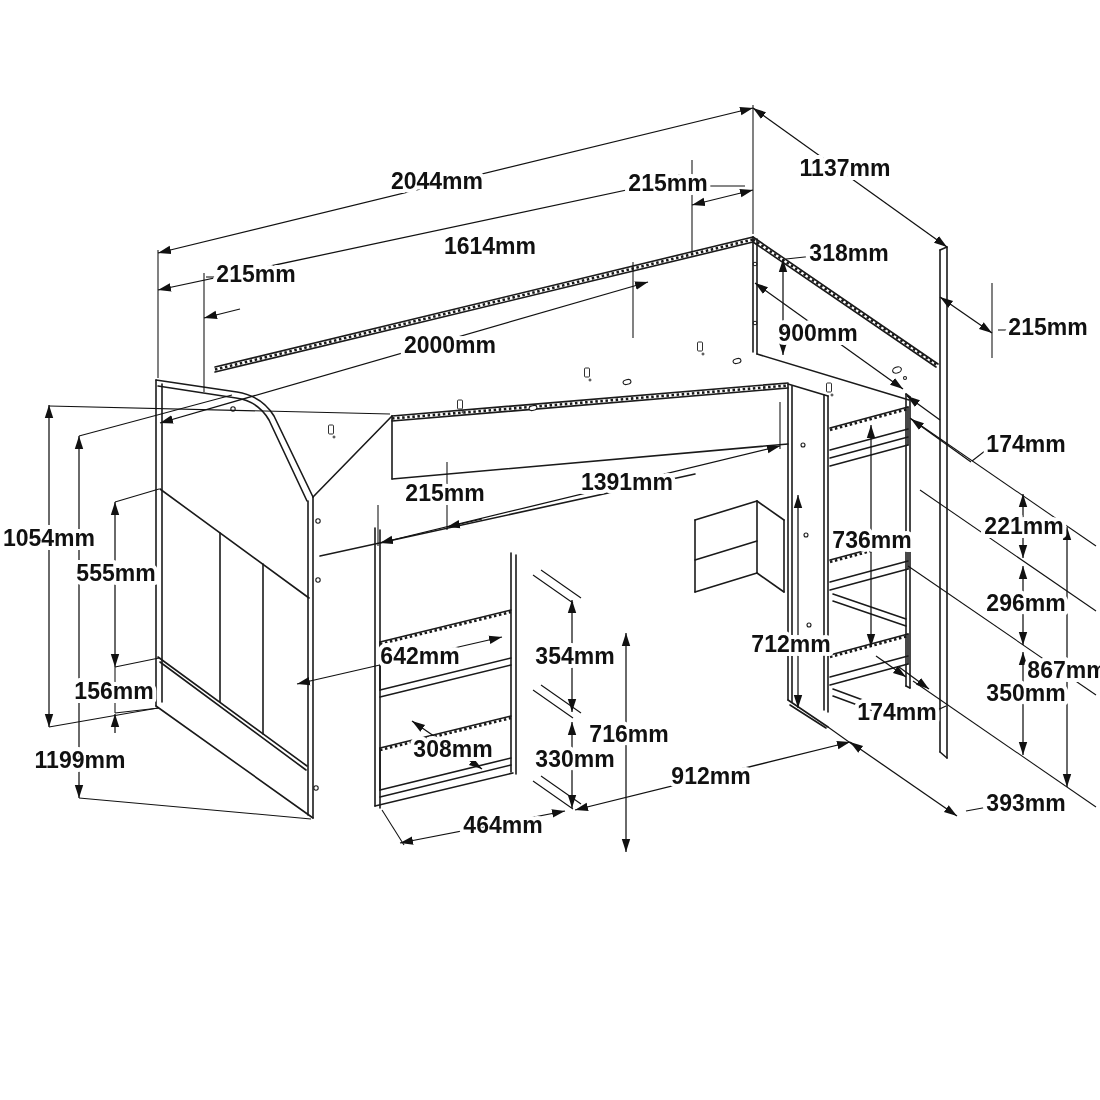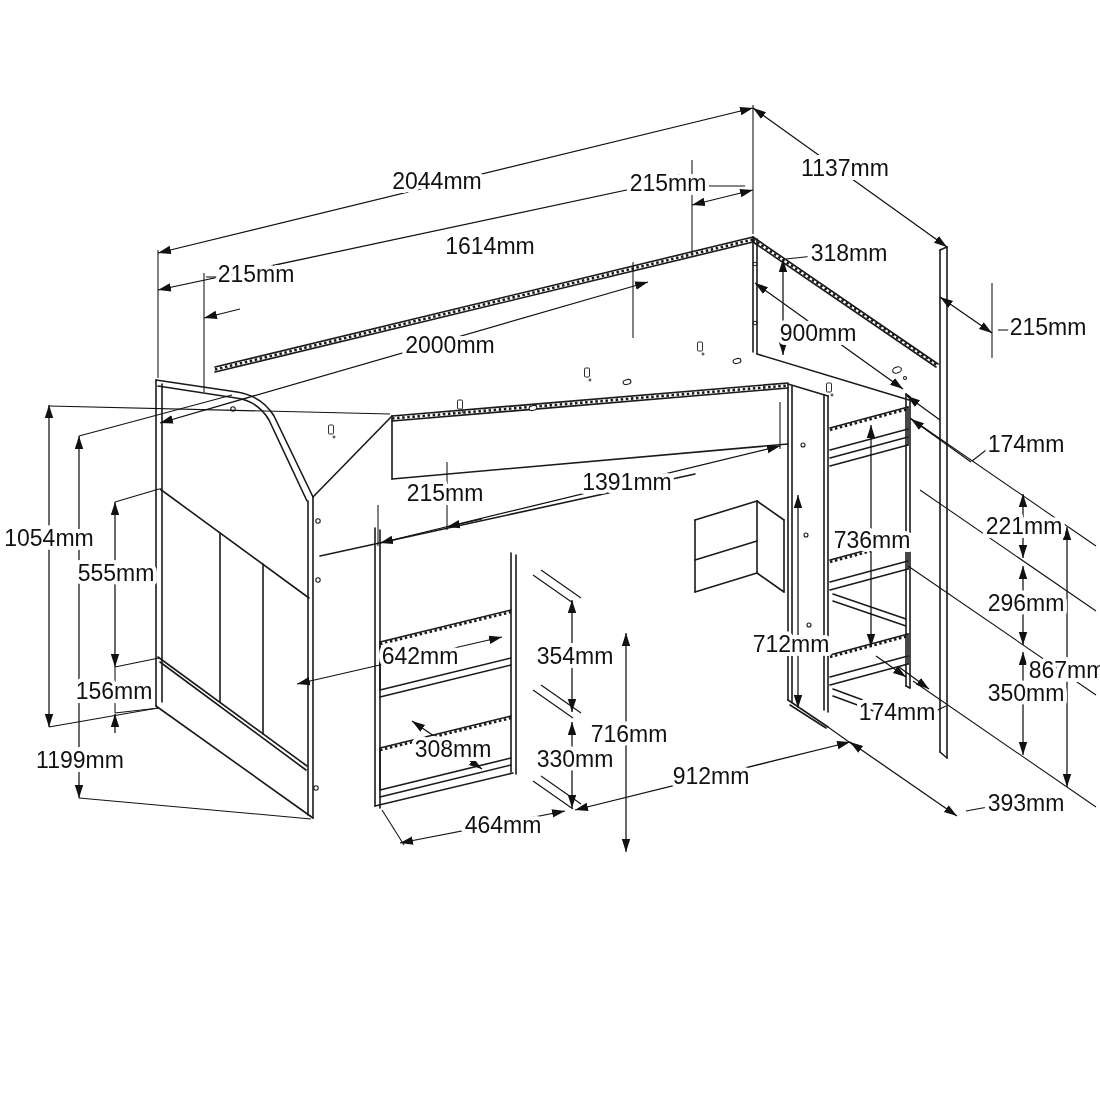--- a/index.html
+++ b/index.html
@@ -1,16 +1,16 @@
 <!DOCTYPE html>
 <html><head>
 <meta charset="utf-8">
 <style>
   html,body{margin:0;padding:0;background:#ffffff;}
-  .stage{width:1100px;height:1100px;background:#fff;position:relative;font-family:"Liberation Sans",sans-serif;}
+  .stage{width:1100px;height:1100px;background:#fff;position:relative;font-family:"Liberation Sans",sans-serif;font-weight:bold;}
   svg{display:block;}
   .edge{fill:none;stroke:#1a1a1a;stroke-width:1.6;stroke-linecap:round;stroke-linejoin:round;}
   .hatch{fill:none;stroke:#1a1a1a;stroke-width:2.6;stroke-dasharray:2.5 2.6;}
   .dim{fill:none;stroke:#111;stroke-width:1.25;marker-start:url(#arr);marker-end:url(#arr);}
   .lead1{fill:none;stroke:#111;stroke-width:1.25;marker-end:url(#arr);}
   .ext{fill:none;stroke:#111;stroke-width:1.05;}
   .hole{fill:#fff;stroke:#1a1a1a;stroke-width:1.1;}
   .fit{fill:#fff;stroke:#1a1a1a;stroke-width:0.9;}
   .dim-label{font-family:"Liberation Sans",sans-serif;font-size:23px;fill:#111;
              paint-order:stroke;stroke:#ffffff;stroke-width:8px;stroke-linejoin:round;text-anchor:middle;}

